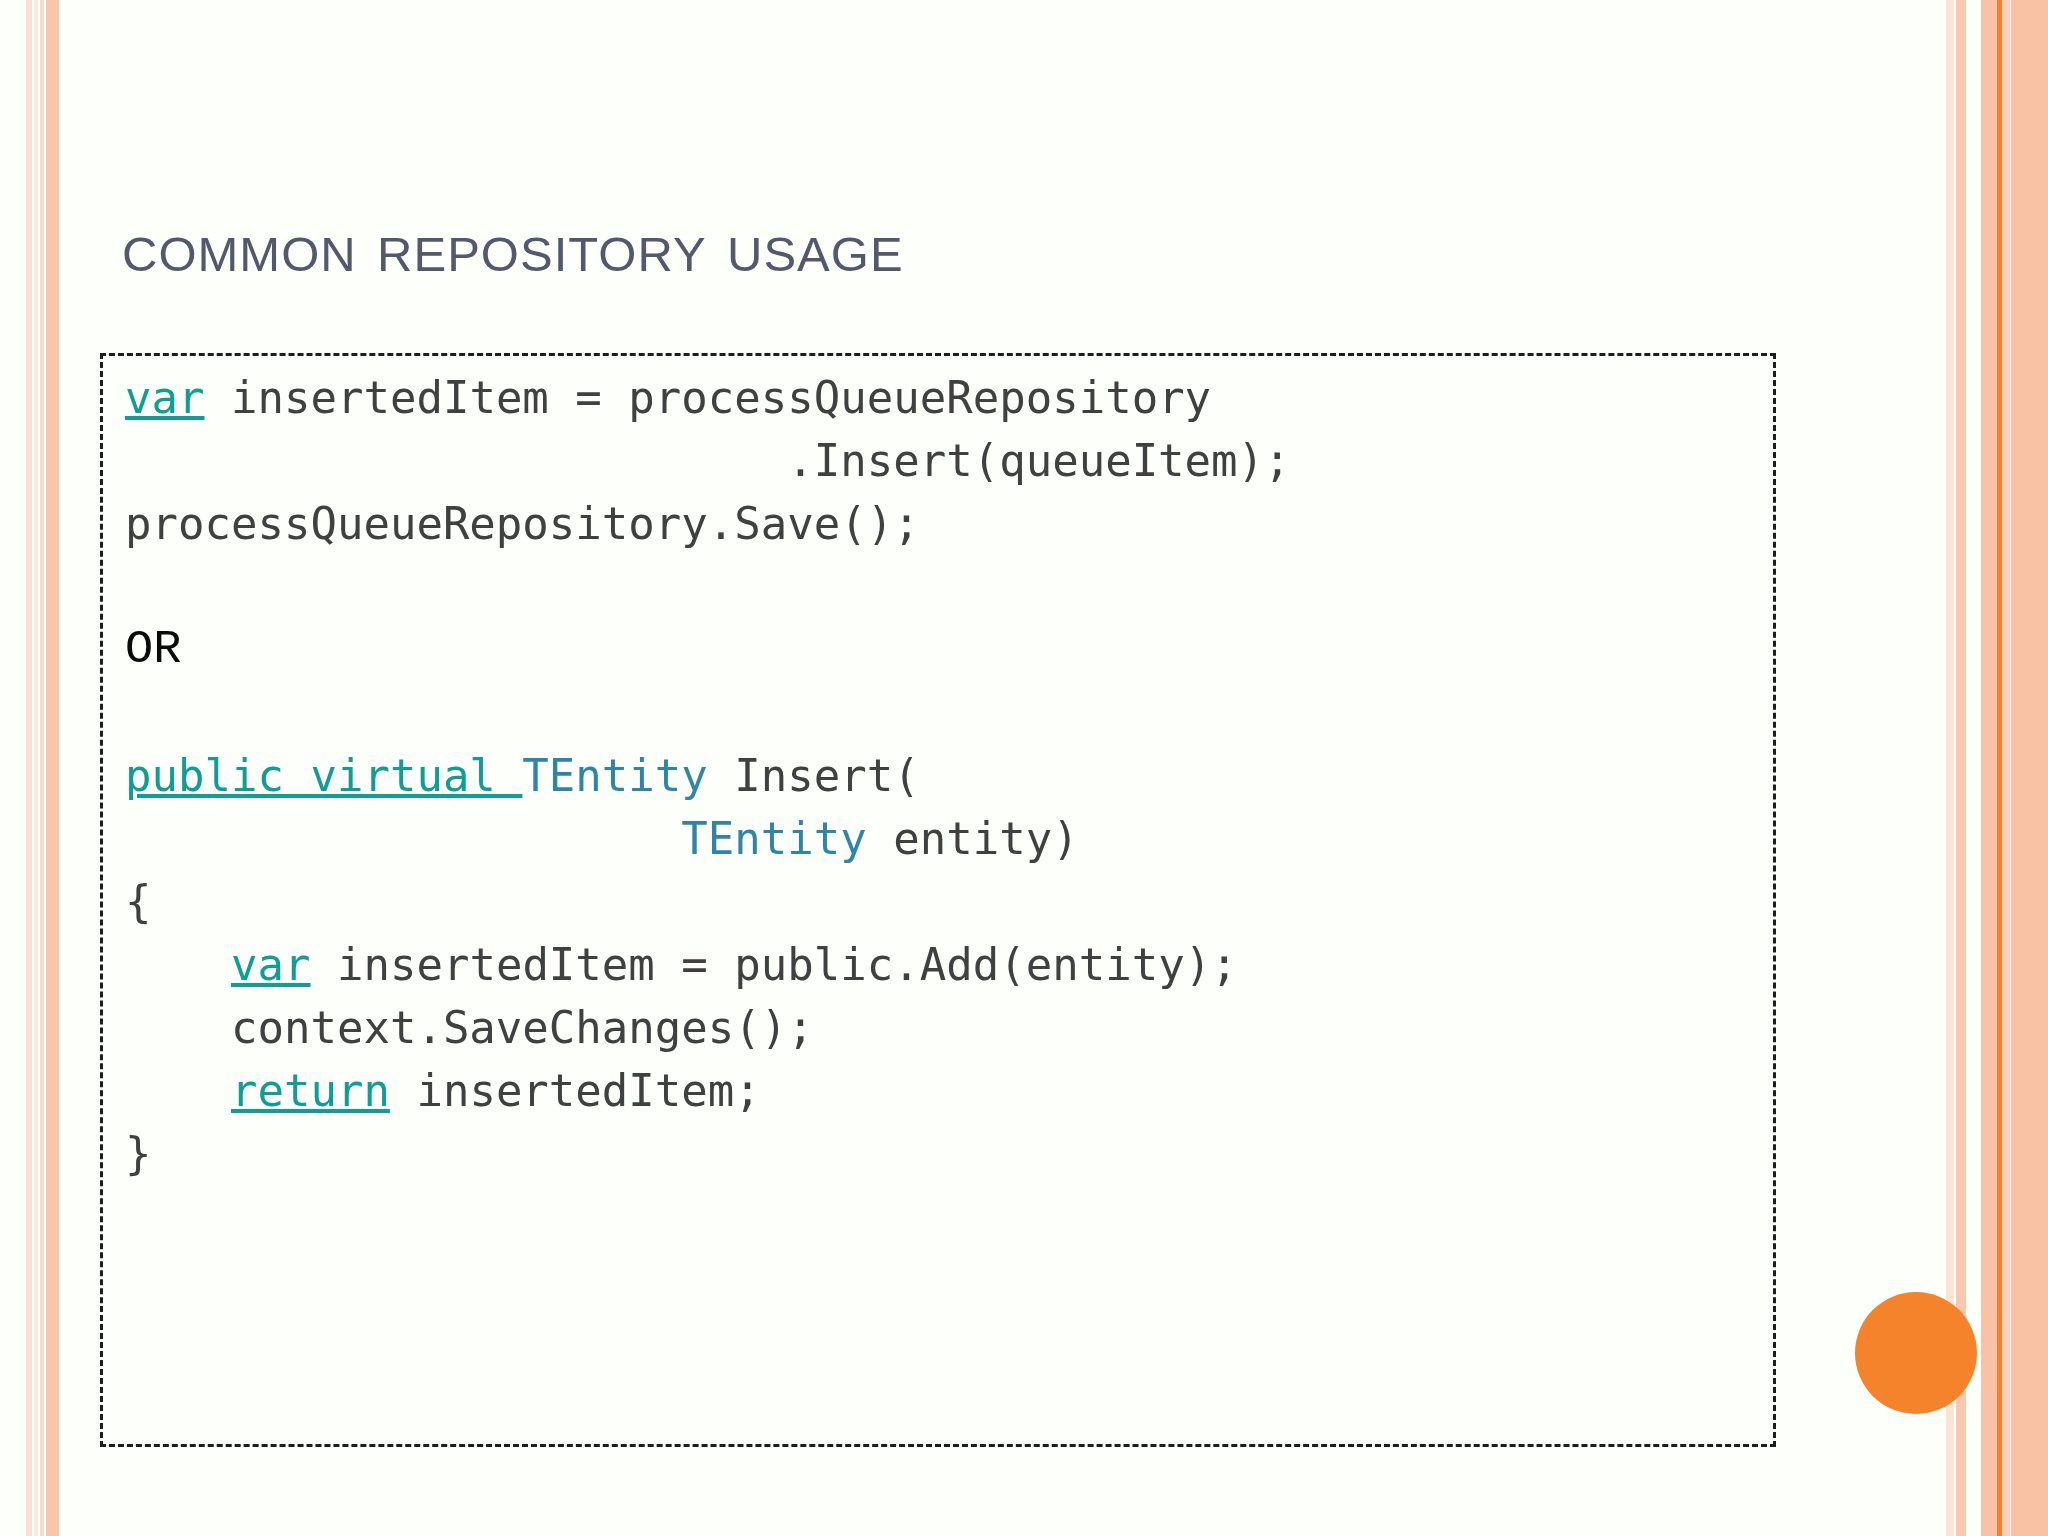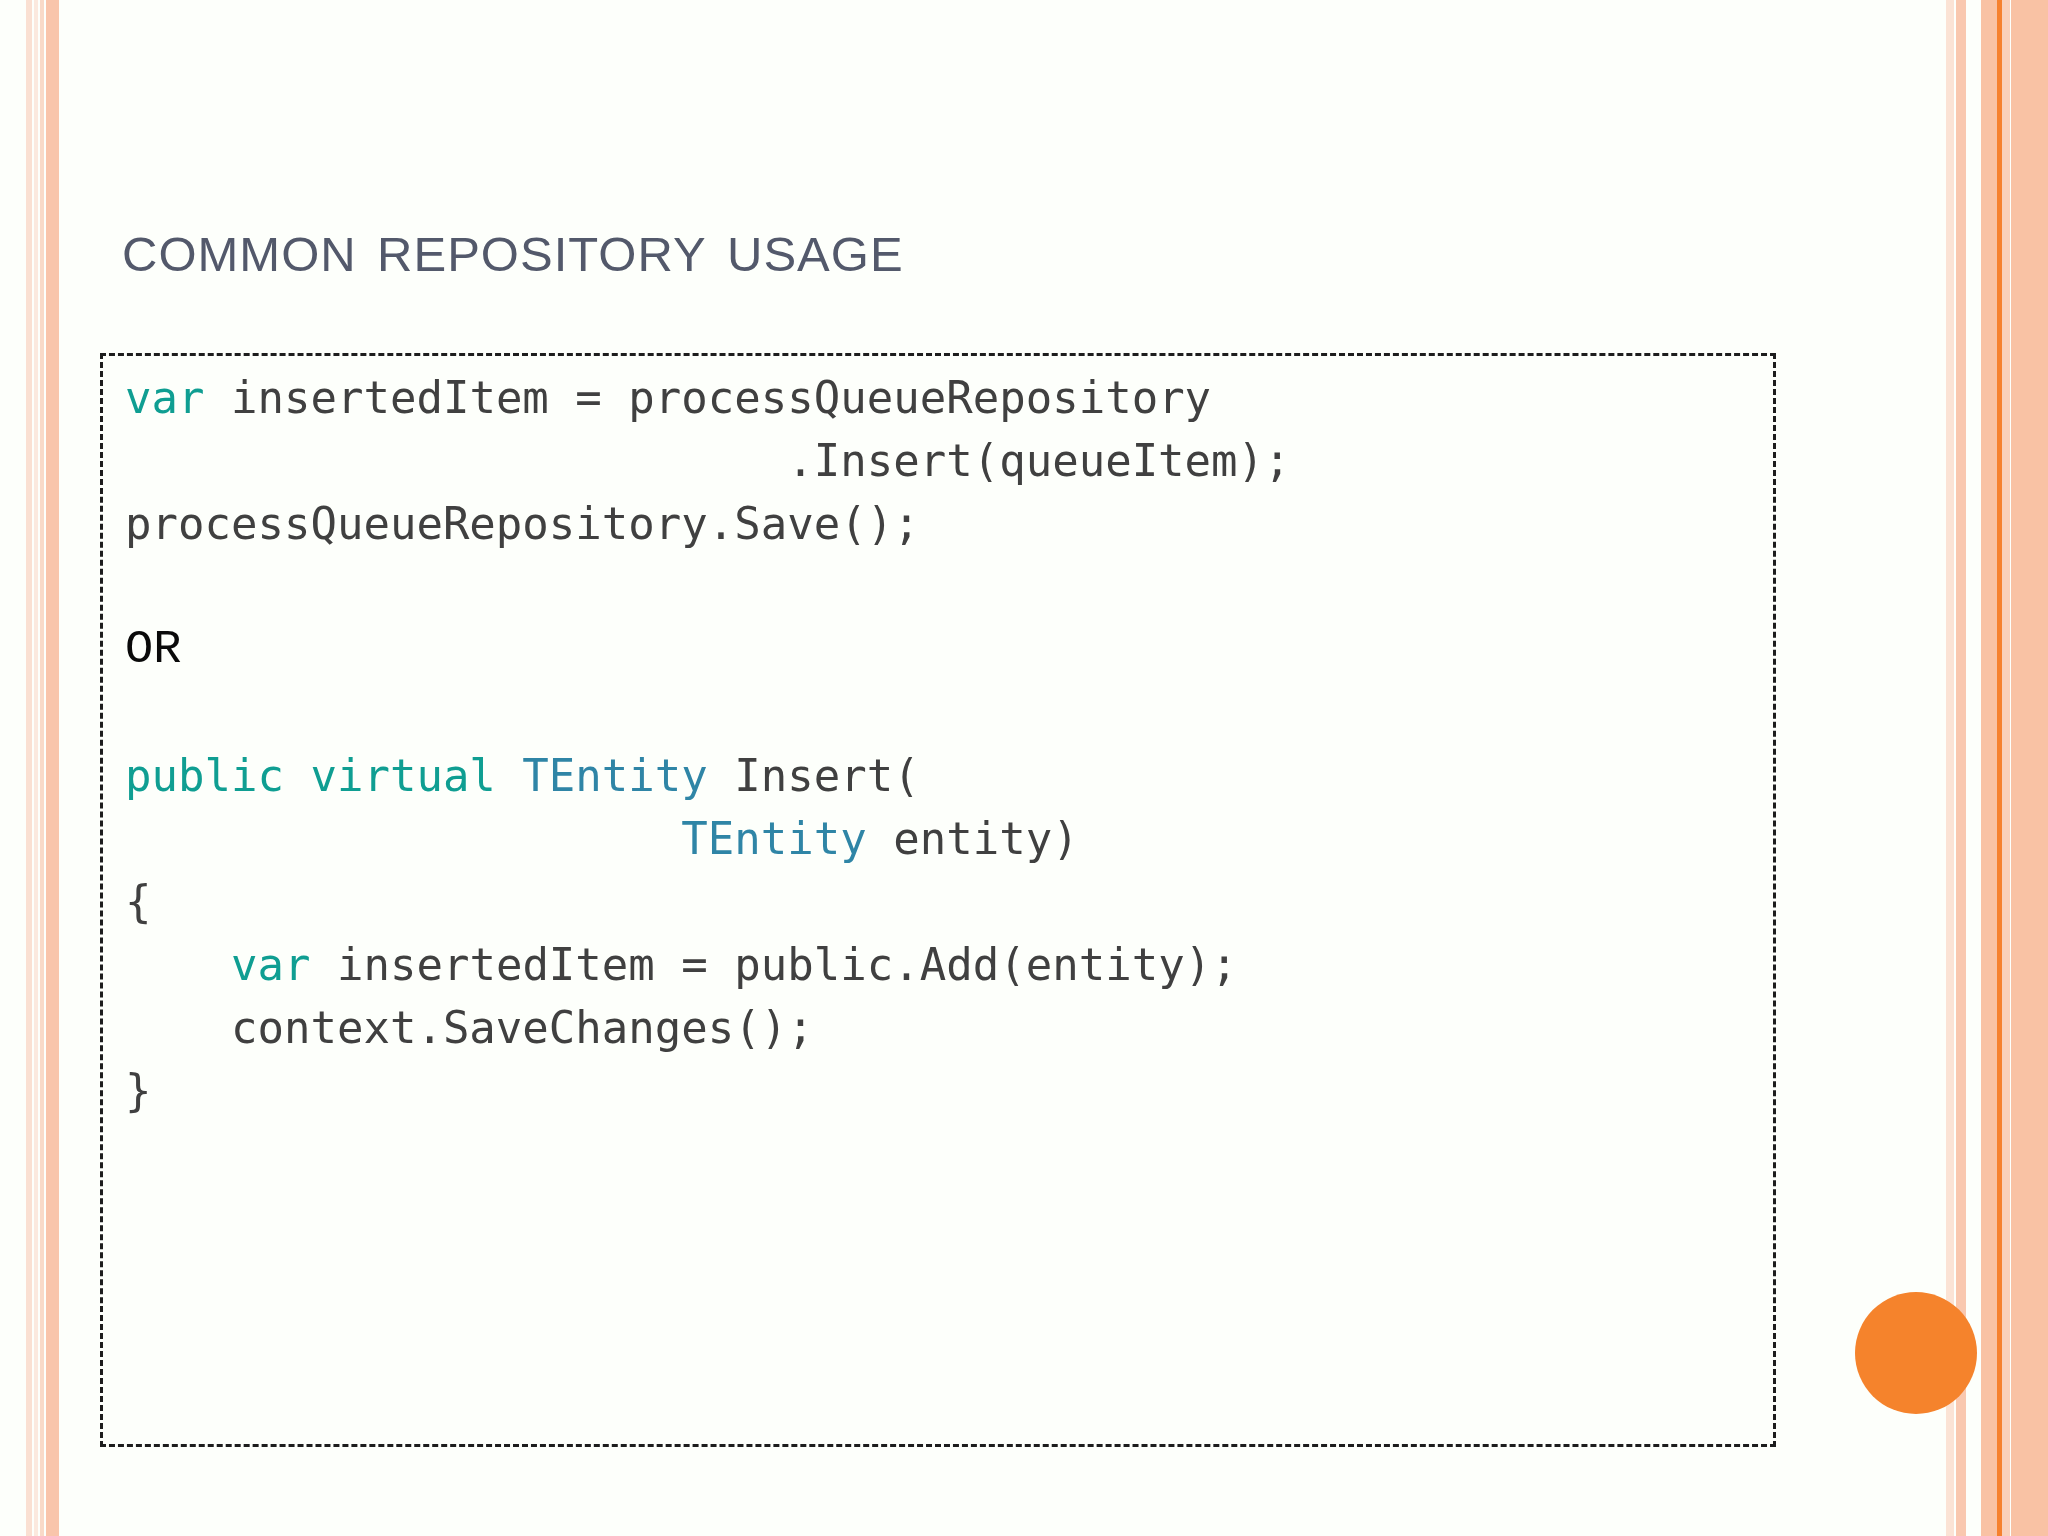--- a/index.html
+++ b/index.html
@@ -87,21 +87,21 @@
 
   .code-line {
     font-family: "DejaVu Sans Mono", "Liberation Mono", monospace;
     font-size: 44px;
     line-height: 63px;
     color: #404040;
     white-space: pre;
     letter-spacing: 0px;
   }
 
-  .kw-teal  { color: #0f9e92; }
+  .kw-teal  { color: #0f9e92; text-decoration: underline; }
   .kw-blue  { color: #2f85a6; }
   .plain    { color: #404040; margin-top: 40px; }
 
   .or-line {
     font-family: Liberation Mono, monospace;
     font-size: 47px;
     line-height: 63px;
     color: #0a0a0a;
     white-space: pre;
   }
@@ -135,17 +135,18 @@
         <div class="code-line"><span class="plain">                         .Insert(queueItem);</span></div>
         <div class="code-line"><span class="plain">processQueueRepository.Save();</span></div>
         <div class="code-line"><span class="plain"> </span></div>
         <div class="or-line"><span>OR</span></div>
         <div class="code-line"><span class="plain"> </span></div>
         <div class="code-line"><span class="kw-teal">public virtual </span><span class="kw-blue">TEntity</span><span class="plain"> Insert(</span></div>
         <div class="code-line"><span class="plain">                     </span><span class="kw-blue">TEntity</span><span class="plain"> entity)</span></div>
         <div class="code-line"><span class="plain">{</span></div>
         <div class="code-line"><span class="plain">    </span><span class="kw-teal">var</span><span class="plain"> insertedItem = public.Add(entity);</span></div>
         <div class="code-line"><span class="plain">    context.SaveChanges();</span></div>
+        <div class="code-line"><span class="plain">    </span><span class="kw-teal">return</span><span class="plain"> insertedItem;</span></div>
         <div class="code-line"><span class="plain">}</span></div>
       </div>
   </div>
 
 </div>
 
 </body></html>

